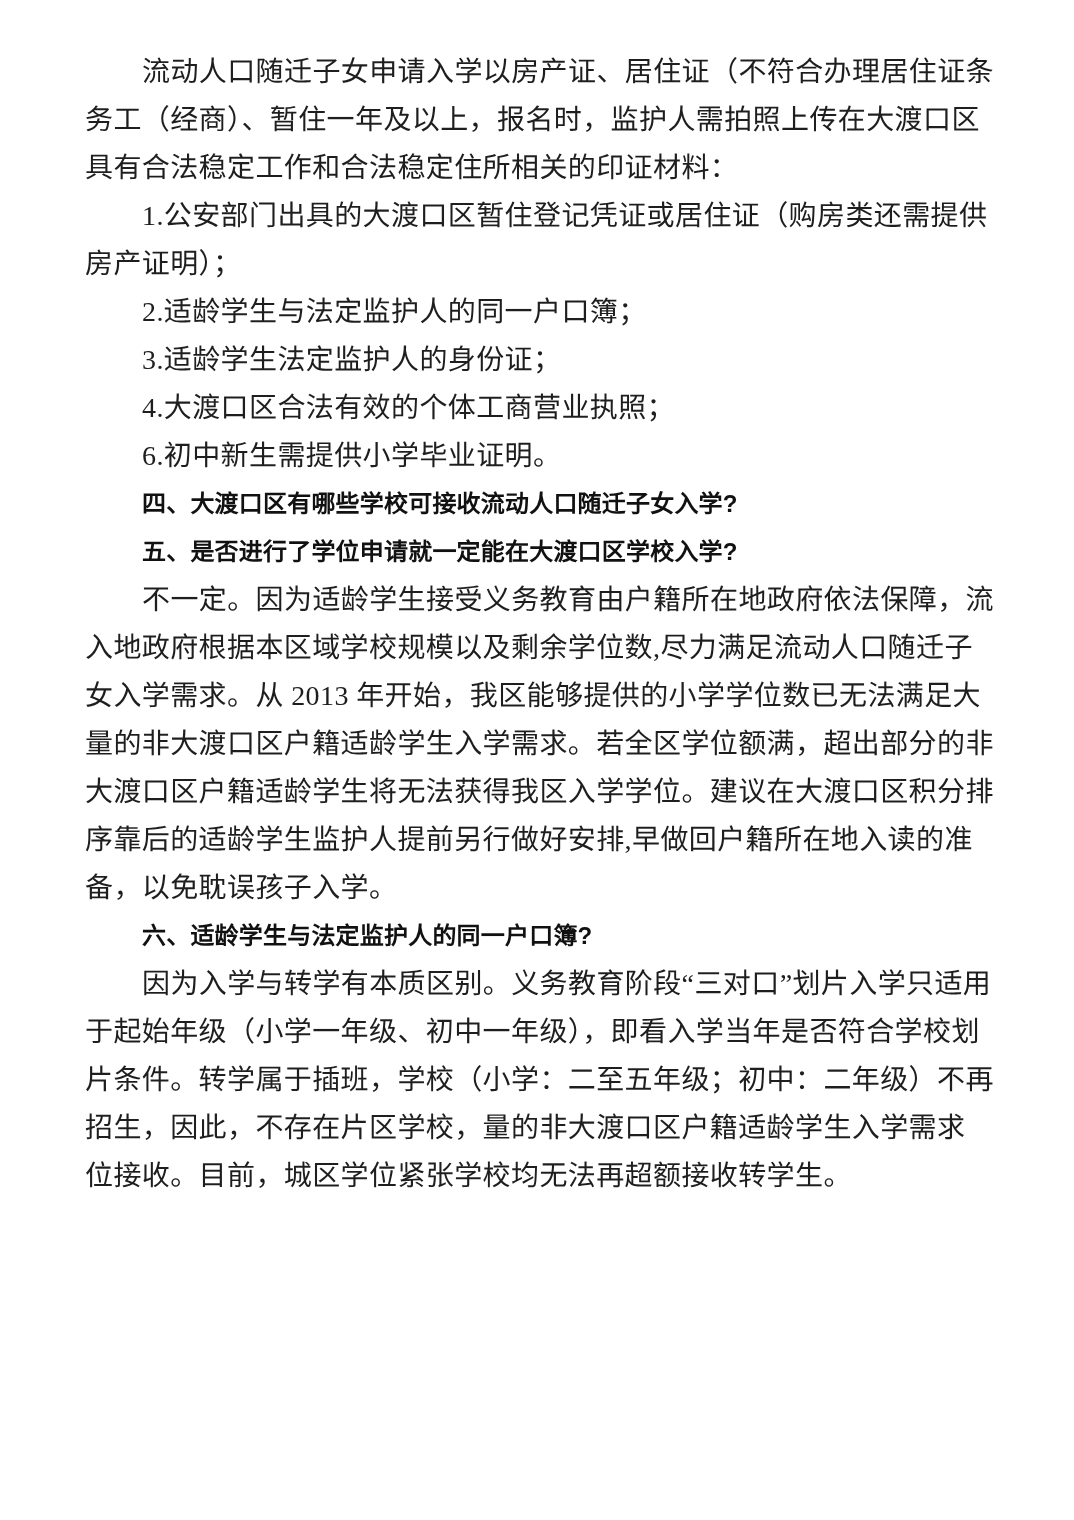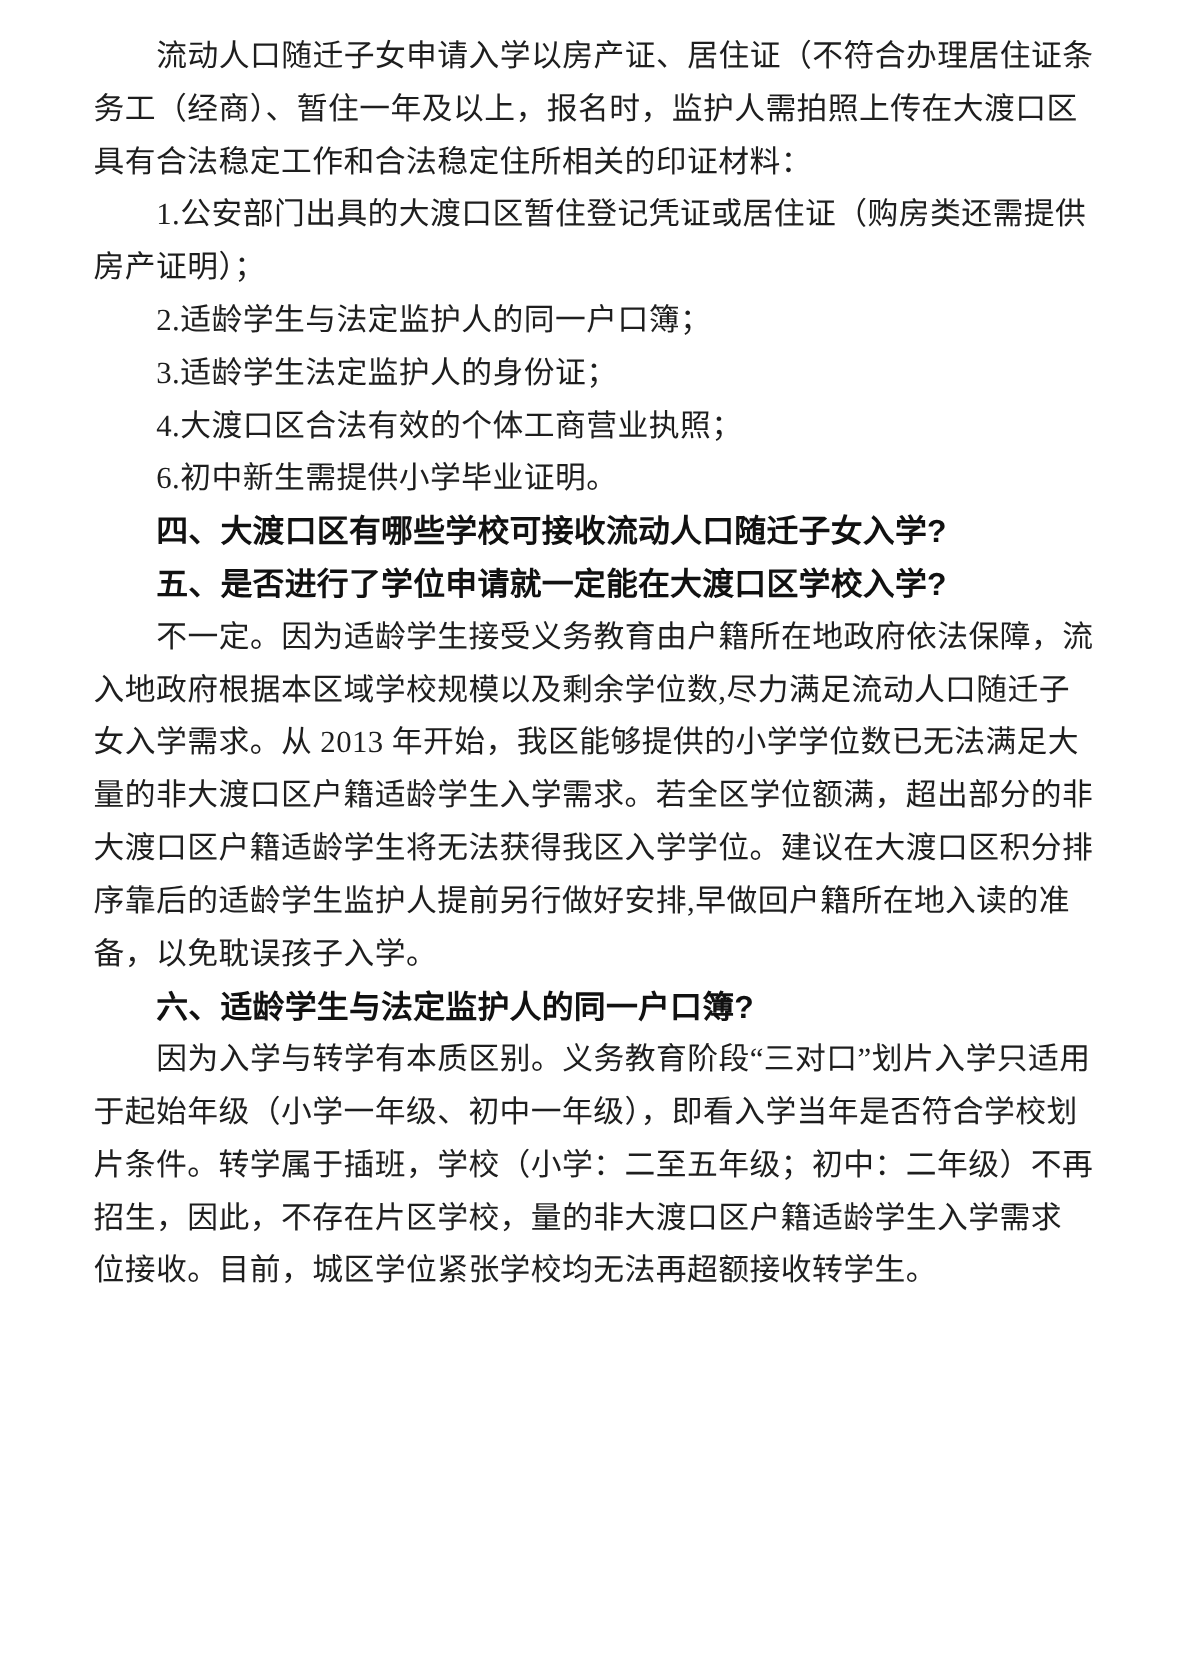--- a/index.html
+++ b/index.html
@@ -11,42 +11,42 @@
     position: relative;
     width: 1074px;
     height: 1520px;
     margin: 0 auto;
     background: #ffffff;
     overflow: hidden;
   }
   .content {
     position: absolute;
     left: 85px;
-    top: 28px;
+    top: 48px;
     width: 906px;
   }
   .block {
     margin: 0;
     padding: 0;
   }
   .line {
     height: 48px;
     line-height: 48px;
     font-size: 28px;
     letter-spacing: 0.4px;
     color: #1e1e1e;
     font-family: "Liberation Serif", "DejaVu Serif", serif;
     white-space: nowrap;
     overflow: visible;
   }
   .line.first {
     text-indent: 57px;
   }
   .block.heading .line {
-    font-size: 29px;
+    font-size: 24px;
     font-weight: 700;
     letter-spacing: 0.2px;
     color: #111111;
     font-family: "Liberation Sans", "DejaVu Sans", sans-serif;
   }
 </style>
 </head>
 <body>
 
 <div class="page">

